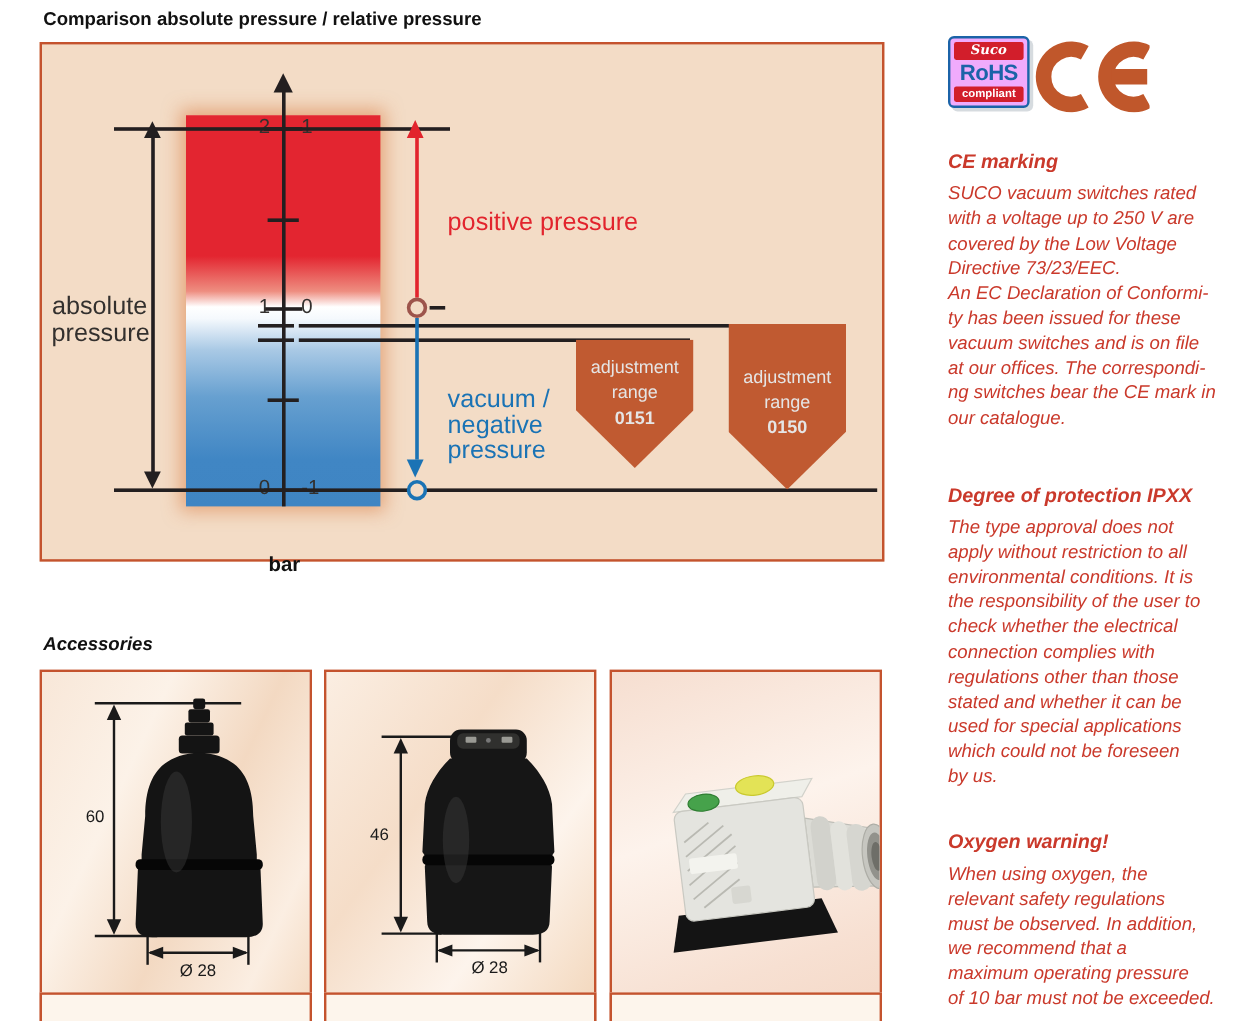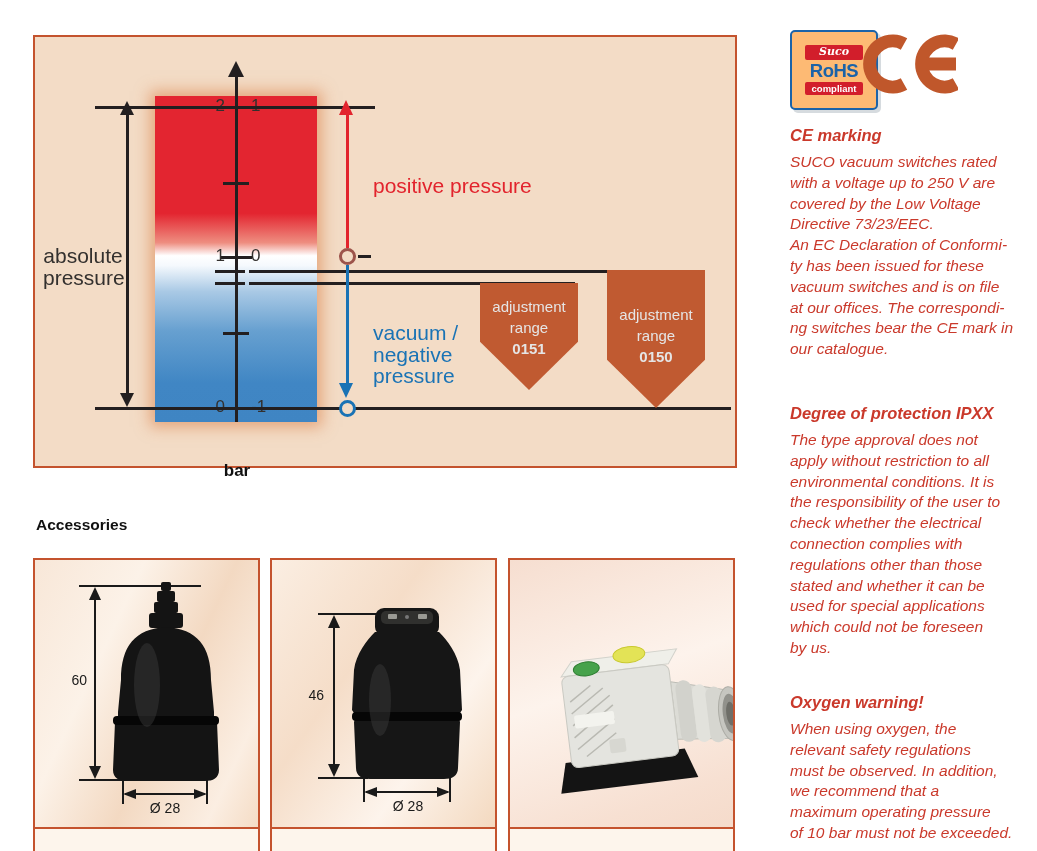--- a/index.html
+++ b/index.html
@@ -58,39 +58,40 @@
   .acc-box{top:558px;width:227px;height:316px;border:2px solid #c4532e;box-sizing:border-box;overflow:hidden;}
   .acc-1{left:33px;background:linear-gradient(115deg,#f8e7d8 0%,#fcf2e8 30%,#f3d9c2 55%,#fbeee2 80%,#f2d5ba 100%);}
   .acc-2{left:270px;background:linear-gradient(125deg,#fbeee2 0%,#f5ddc8 35%,#fdf4ec 65%,#f1d2b4 100%);}
   .acc-3{left:508px;background:linear-gradient(160deg,#f6ded0 0%,#fdf3ec 40%,#f7e0d2 75%,#f3d6c4 100%);}
   .acc-stub{top:827px;height:26px;width:227px;border:2px solid #c4532e;box-sizing:border-box;background:#fdf5ec;}
   svg text{font-family:"Liberation Sans",sans-serif;font-size:14px;fill:#1a1a1a;}
 
   
   .sidebar{left:790px;top:0;width:250px;height:851px;}
   .sidebar *{position:absolute;}
-  .rohs{left:0;top:30px;width:58px;border:2.5px solid #1b63a8;border-radius:5px;background:#fdba74;
-        padding:13px;box-shadow:3px 3px 0 rgba(165,175,185,.45);}
+  .rohs{left:0;top:30px;width:58px;border:2.5px solid #1b63a8;border-radius:5px;background:#f0abfc;
+        padding:3px;box-shadow:3px 3px 0 rgba(165,175,185,.45);}
   .rohs div{position:static;}
   .rohs-brand{background:#d21e2b;color:#fff;text-align:center;font-family:"DejaVu Serif",serif;
         font-style:italic;font-weight:bold;font-size:11px;height:15px;line-height:14px;border-radius:2px;}
   .rohs-title{color:#1b63a8;font-weight:bold;font-size:18.5px;text-align:center;line-height:22px;letter-spacing:-.5px;}
   .rohs-sub{background:#d21e2b;color:#fff;text-align:center;font-weight:bold;font-size:9.5px;height:13px;line-height:13px;border-radius:2px;}
   .ce-svg{left:72px;top:34px;}
   .sec-h{font-size:16.5px;font-weight:bold;font-style:italic;color:#ca392b;width:250px;}
   .sec-b{font-size:15.5px;font-style:italic;color:#ca392b;line-height:20.8px;white-space:pre-line;width:252px;}
   .s1h{top:126px;} .s1b{top:152px;}
   .s2h{top:404px;} .s2b{top:430px;}
   .s3h{top:693px;} .s3b{top:719px;}
 </style>
 </head>
 <body>
 
 <div class="page">
 
+  <div class="abs h-title" style="left:36px;top:8px;">Comparison absolute pressure / relative pressure</div>
 
   <div class="abs panel">
 
     <div class="grad-bar"></div>
 
     <div class="tri axis-head"></div>
     <div class="blk axis-line"></div>
     <div class="blk tick-maj" style="top:69px;"></div>
     <div class="blk tick-min" style="top:145px;"></div>
     <div class="blk tick-maj" style="top:219px;"></div>
@@ -138,21 +139,21 @@
       <span class="code">0151</span>
     </div>
     <div class="adj adj-0150">
       <span>adjustment</span>
       <span>range</span>
       <span class="code">0150</span>
     </div>
   </div>
 
 
-  <div class="abs h-acc" style="left:36px;top:516px;">Accessories</div>
+  <div class="abs h-acc" style="left:36px;top:529px;font-style:italic;">Accessories</div>
 
   <div class="abs acc-box acc-1">
     <svg width="223" height="260" viewBox="0 0 223 260">
       <g stroke="#1a1a1a" stroke-width="2">
         <line x1="44" y1="26" x2="166" y2="26"></line>
         <line x1="44" y1="220" x2="96" y2="220"></line>
         <line x1="60" y1="36" x2="60" y2="210"></line>
         <line x1="90" y1="234" x2="170" y2="234"></line>
         <line x1="88" y1="212" x2="88" y2="244"></line>
         <line x1="172" y1="212" x2="172" y2="244"></line>

